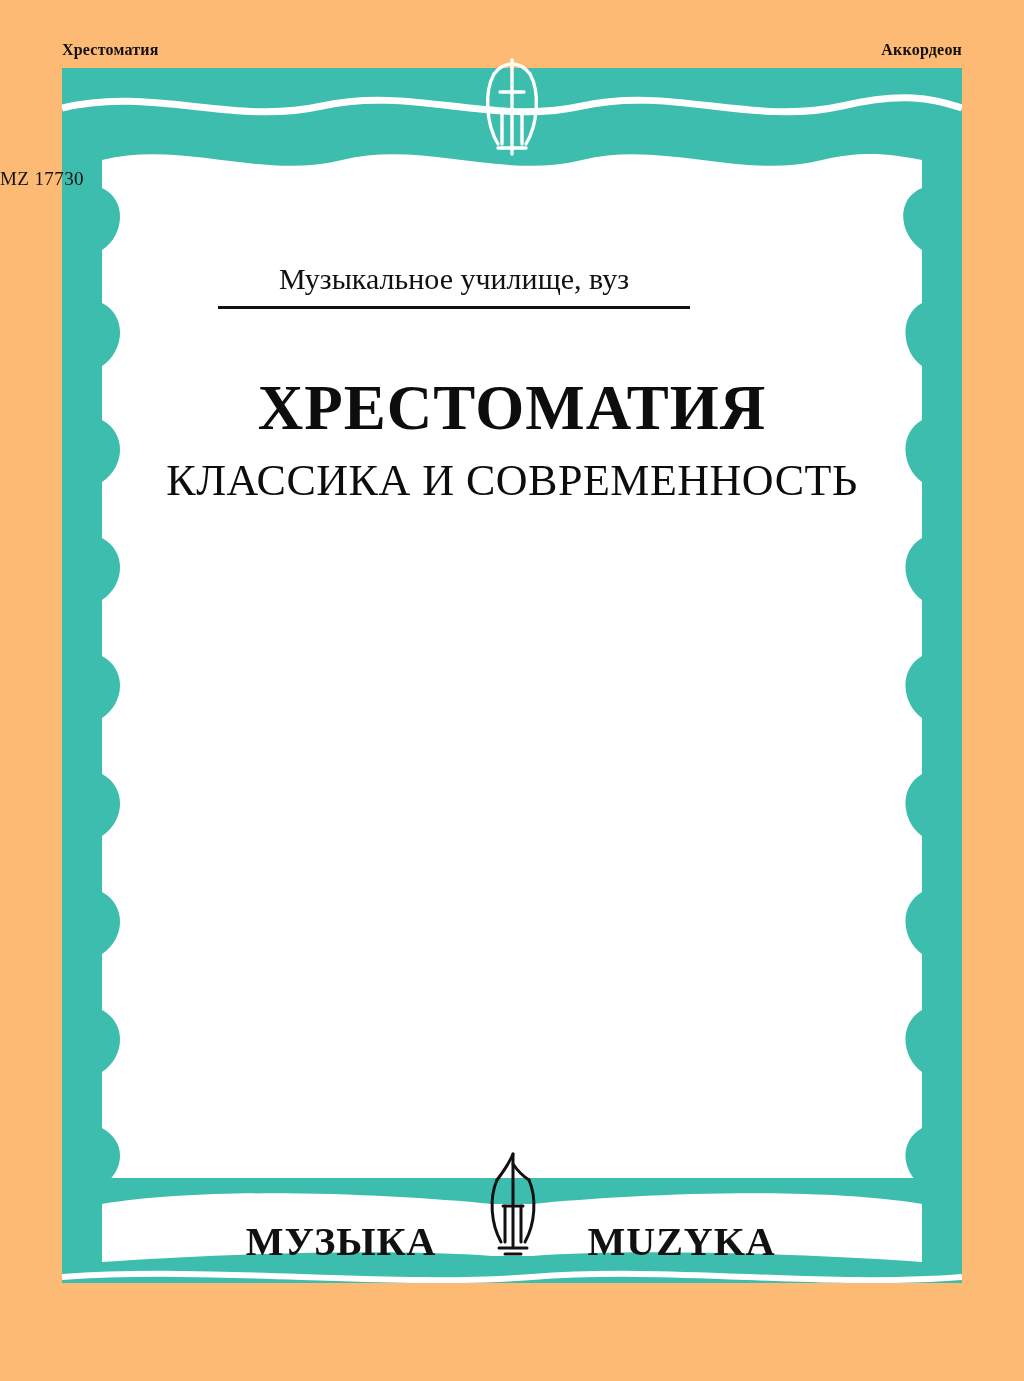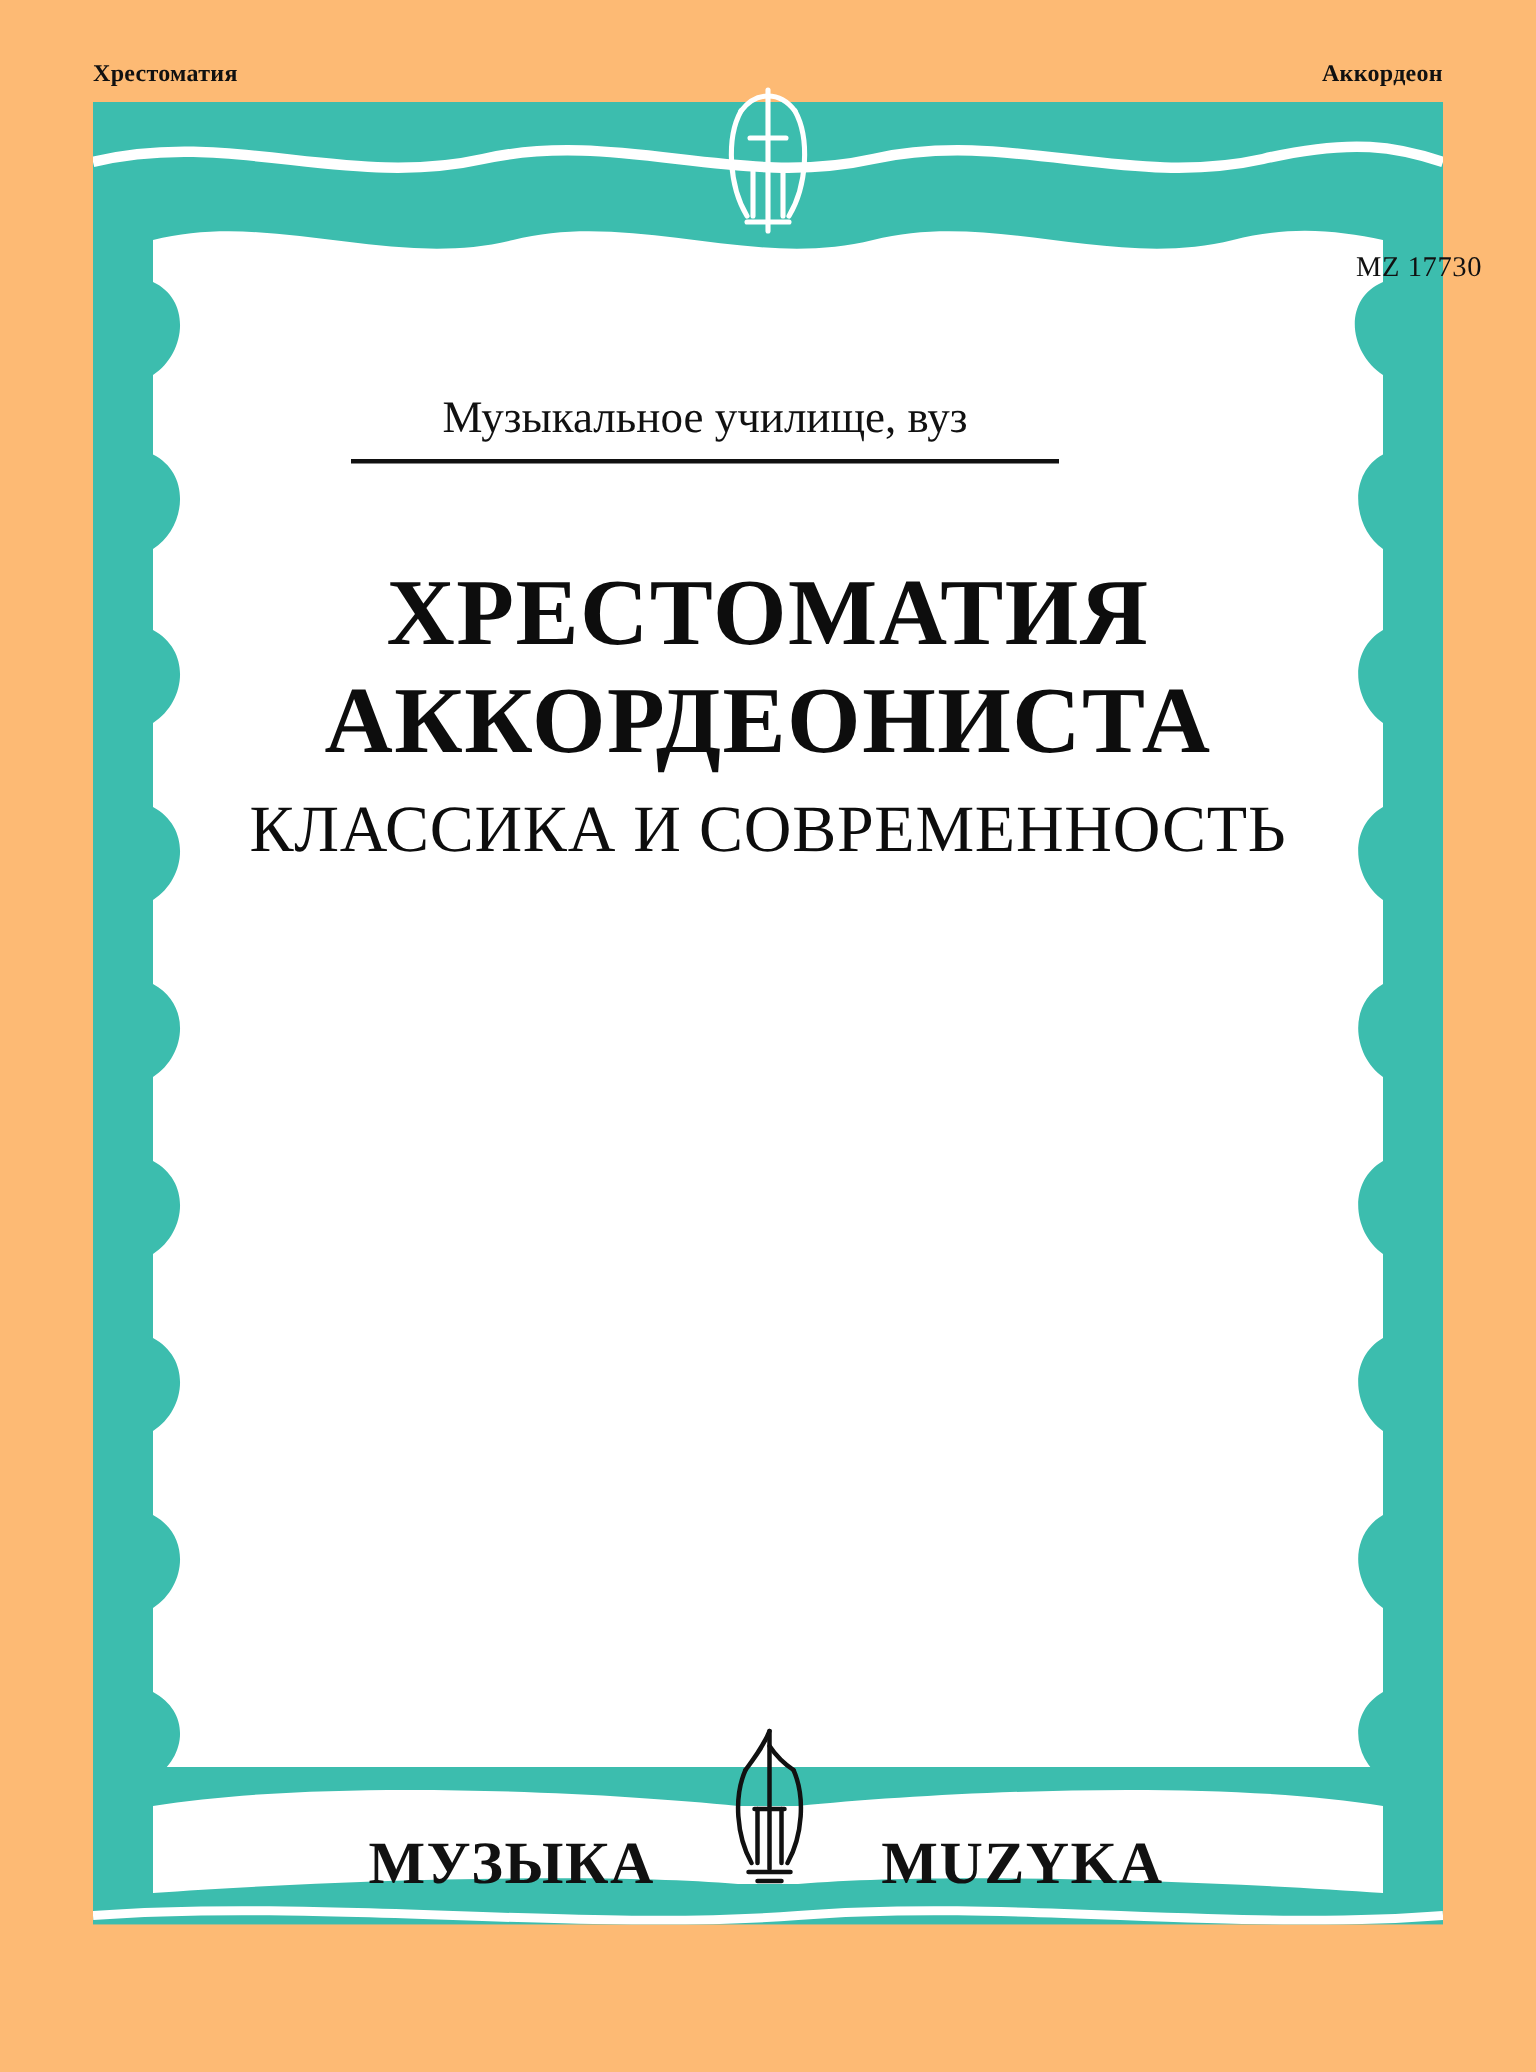--- a/index.html
+++ b/index.html
@@ -58,32 +58,32 @@
     width: 64px;
     height: 110px;
   }
 
   
   .mz-number {
     position: absolute;
     top: 168px;
     left: 0;
     width: 988px;
-    text-align: right;
+    text-align: left;
     font-family: "Liberation Serif", serif;
     font-size: 19px;
     color: #111111;
     letter-spacing: .4px;
   }
 
   
   .level-wrap {
     position: absolute;
     top: 262px;
-    left: 16px;
+    left: 0;
     width: 908px;
     text-align: center;
   }
   .level {
     display: inline-block;
     font-family: "Liberation Serif", serif;
     font-size: 30px;
     color: #111111;
     padding: 0 6px 10px 6px;
     border-bottom: 3px solid #111111;
@@ -246,21 +246,20 @@
   </svg>
 
   <div class="mz-number">MZ 17730</div>
 
   <div class="level-wrap">
     <div class="level">Музыкальное училище, вуз</div>
   </div>
 
   <div class="title-block">
     <div class="title1">ХРЕСТОМАТИЯ</div>
-    <div class="title2">АККОРДЕОНИСТА</div>
     <div class="subtitle">КЛАССИКА И СОВРЕМЕННОСТЬ</div>
   </div>
 
   <svg class="pub-band" viewBox="0 0 900 105" preserveAspectRatio="none">
     <rect x="0" y="0" width="900" height="105" fill="#3cbdae"></rect>
     <path fill="#ffffff" d="
       M 40 26
       C 150 8, 330 16, 430 26
       L 470 26
       L 470 78

